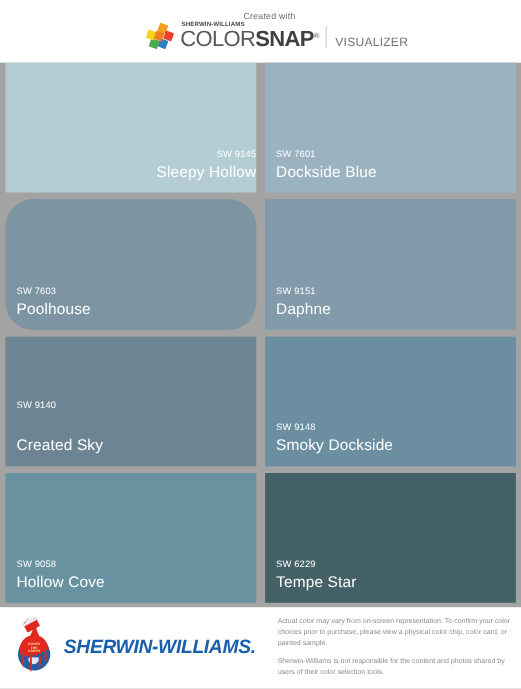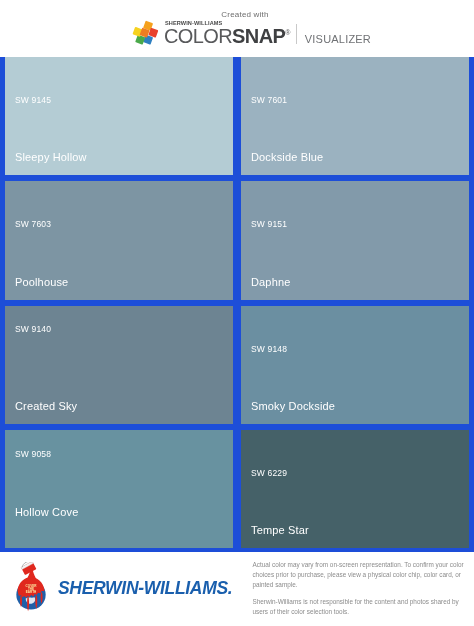--- a/index.html
+++ b/index.html
@@ -7,21 +7,21 @@
     width: 474px;
     height: 626px;
     overflow: hidden;
     background: #ffffff;
     font-family: "Liberation Sans", sans-serif;
   }
   .page {
     position: relative;
     width: 474px;
     height: 626px;
-    background: #1d4ed8;
+    background: #a3a3a3;
     display: flex;
     flex-direction: column;
   }
 
   
   .header {
     height: 57px;
     background: #ffffff;
     display: flex;
     align-items: center;
@@ -111,25 +111,24 @@
     padding: 0 0 9px 10px;
     overflow: hidden;
   }
   .swatch .code {
     font-size: 8.5px;
     color: #ffffff;
     line-height: 1.45;
     letter-spacing: 0.15px;
   }
   .swatch .cname {
-    font-size: 11px;
+    font-size: 14px;
     color: #ffffff;
     line-height: 1.45;
     letter-spacing: 0.15px;
-    margin-top: 44px;
   }
 
   
   .footer {
     flex: 0 0 auto;
     height: 74px;
     display: flex;
     align-items: flex-start;
     padding: 6px 6px 0 6px;
     gap: 20px;
@@ -197,45 +196,45 @@
             <span class="colorsnap"><span class="reg-wrap">COLOR</span><span class="bold">SNAP</span><span class="reg">®</span></span>
           </span>
           <span class="divider-bar"></span>
           <span class="visualizer">VISUALIZER</span>
         </span>
       </div>
     </div>
   </div>
 
   <div class="grid">
-      <div class="swatch" style="background: rgb(180, 204, 212);">
+      <div class="swatch" style="background: rgb(180, 204, 212); align-items: flex-end;">
         <div class="code">SW 9145</div>
         <div class="cname">Sleepy Hollow</div>
       </div>
       <div class="swatch" style="background: rgb(155, 178, 192);">
         <div class="code">SW 7601</div>
         <div class="cname">Dockside Blue</div>
       </div>
-      <div class="swatch" style="background: rgb(125, 149, 163);">
+      <div class="swatch" style="background: rgb(125, 149, 163); border-radius: 25px;">
         <div class="code">SW 7603</div>
         <div class="cname">Poolhouse</div>
       </div>
       <div class="swatch" style="background: rgb(130, 154, 170);">
         <div class="code">SW 9151</div>
         <div class="cname">Daphne</div>
       </div>
       <div class="swatch" style="background: rgb(109, 132, 146); gap: 20px;">
         <div class="code">SW 9140</div>
         <div class="cname">Created Sky</div>
       </div>
       <div class="swatch" style="background: rgb(107, 143, 161);">
         <div class="code">SW 9148</div>
         <div class="cname">Smoky Dockside</div>
       </div>
-      <div class="swatch" style="background: rgb(104, 146, 160); justify-content: center;">
+      <div class="swatch" style="background: rgb(104, 146, 160);">
         <div class="code">SW 9058</div>
         <div class="cname">Hollow Cove</div>
       </div>
       <div class="swatch" style="background: rgb(69, 97, 104);">
         <div class="code">SW 6229</div>
         <div class="cname">Tempe Star</div>
       </div>
     </div>
 
   <div class="footer">

